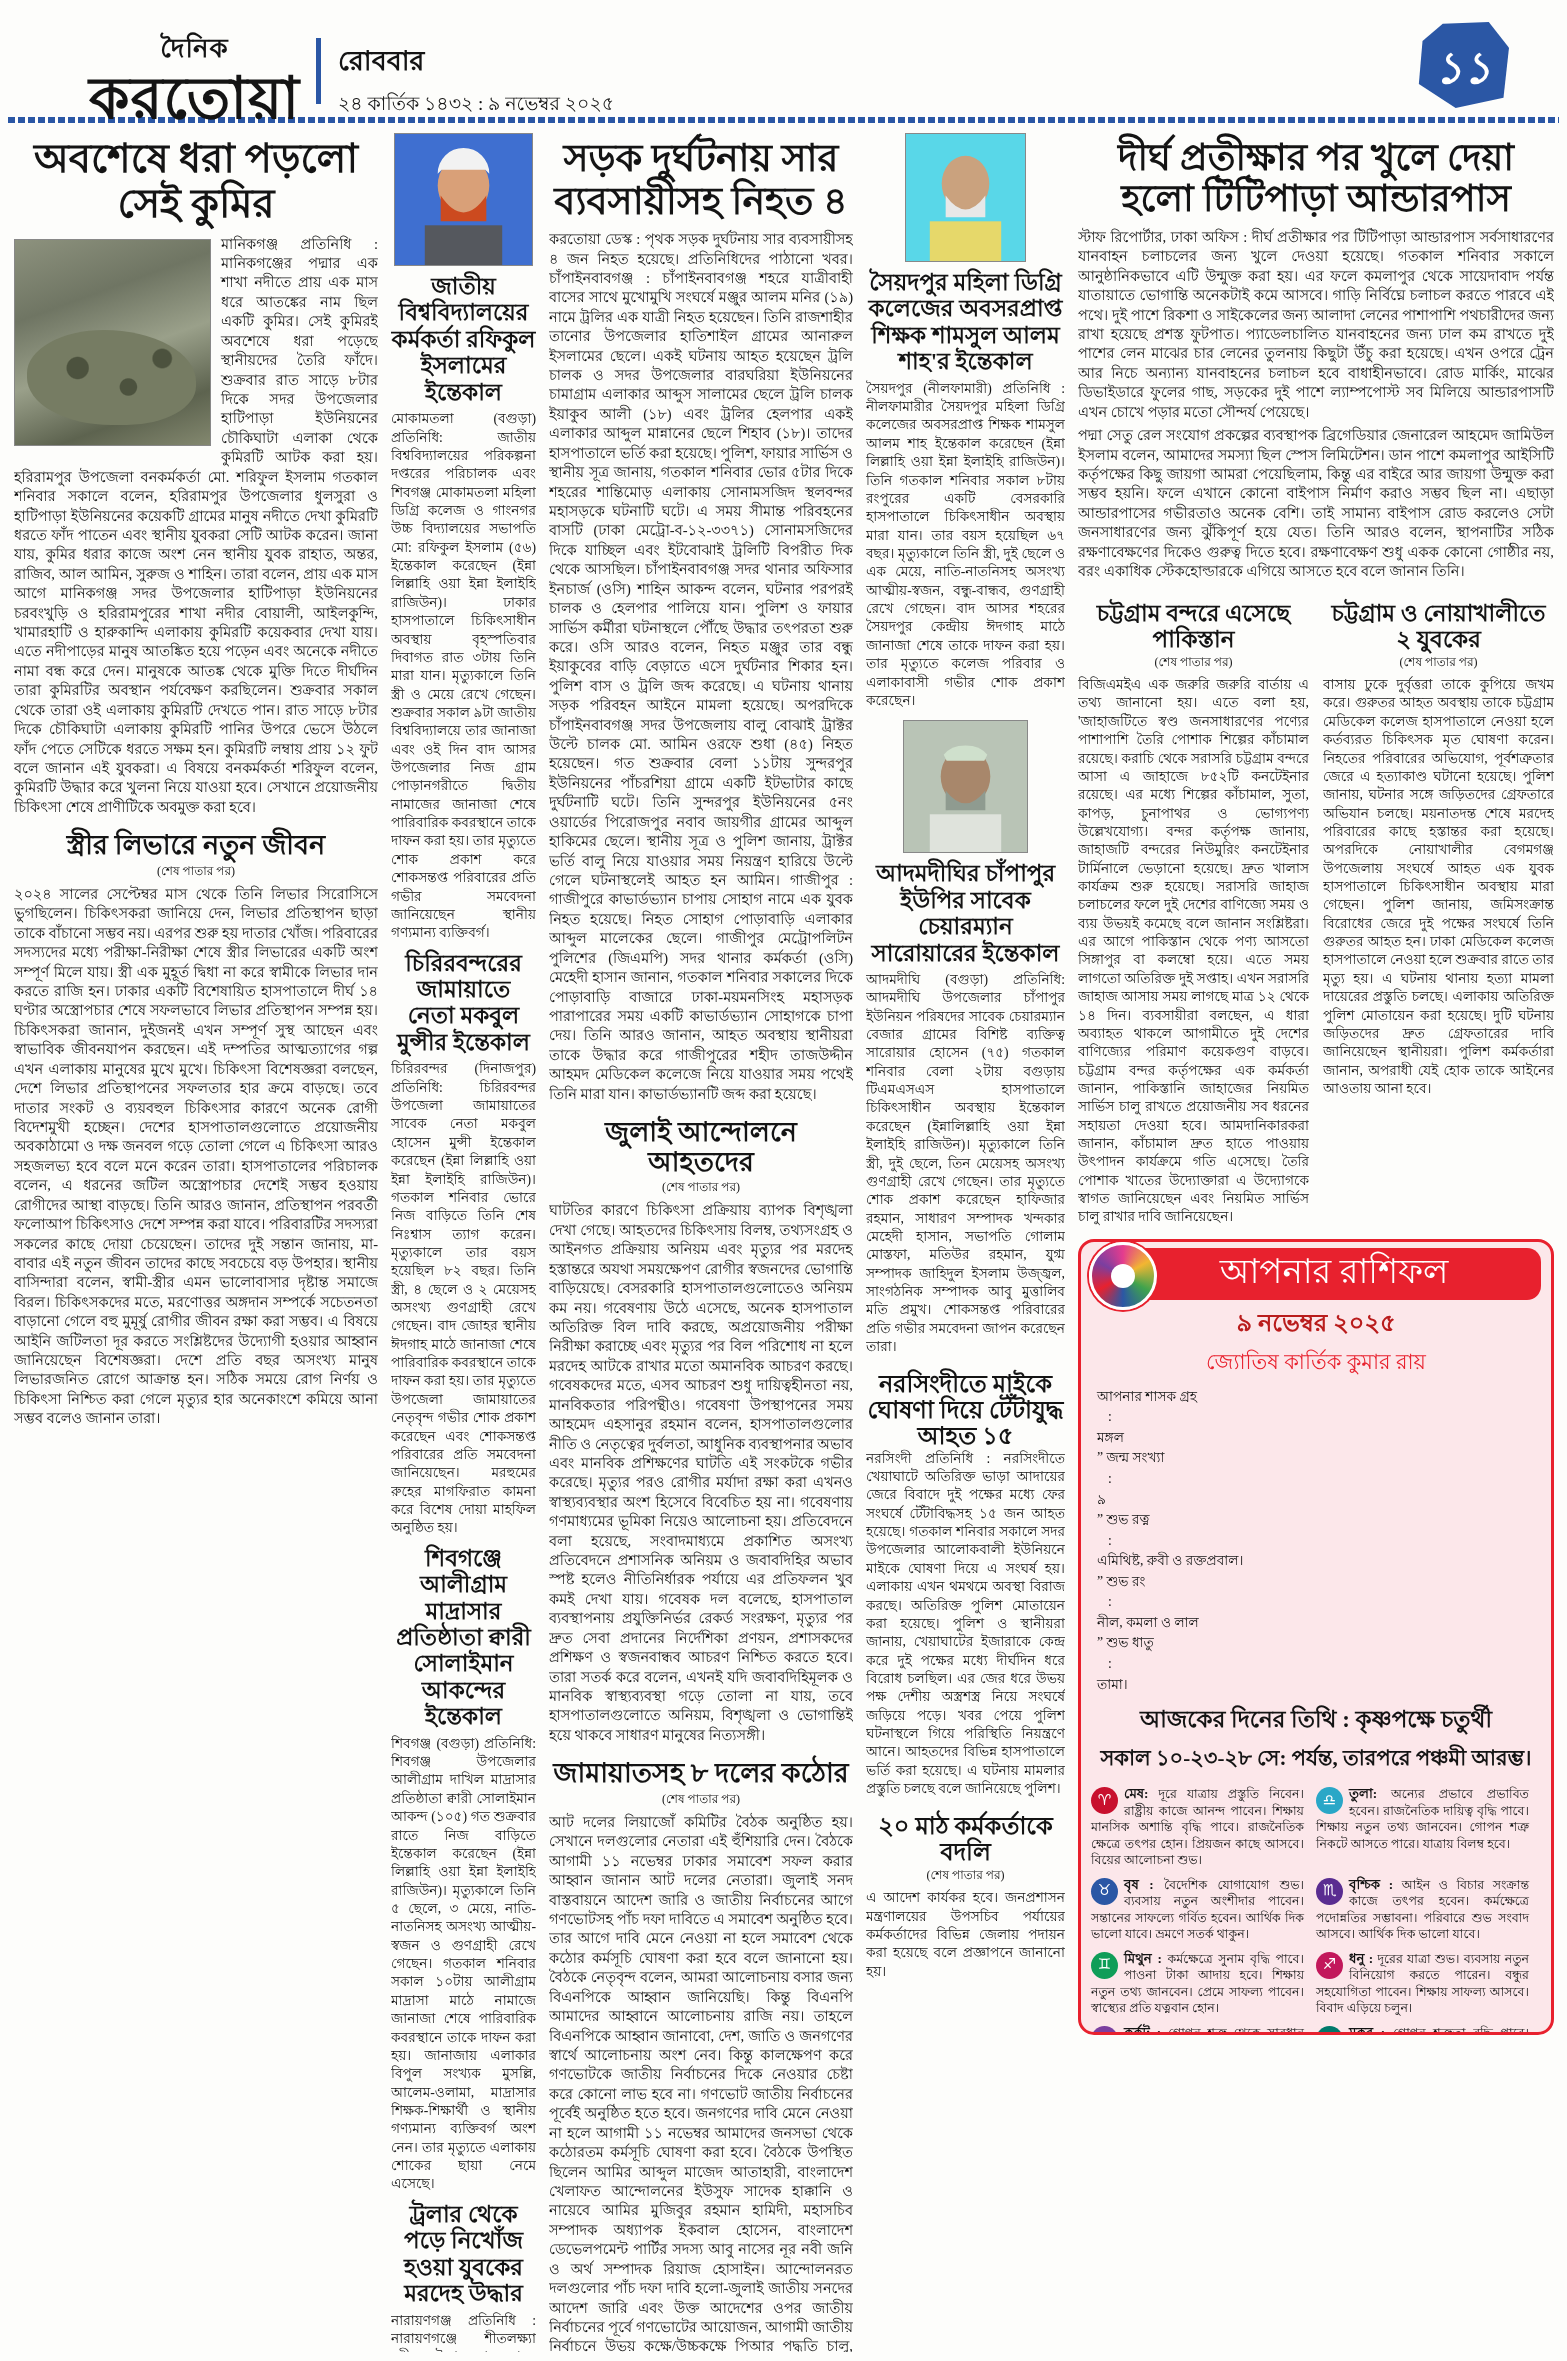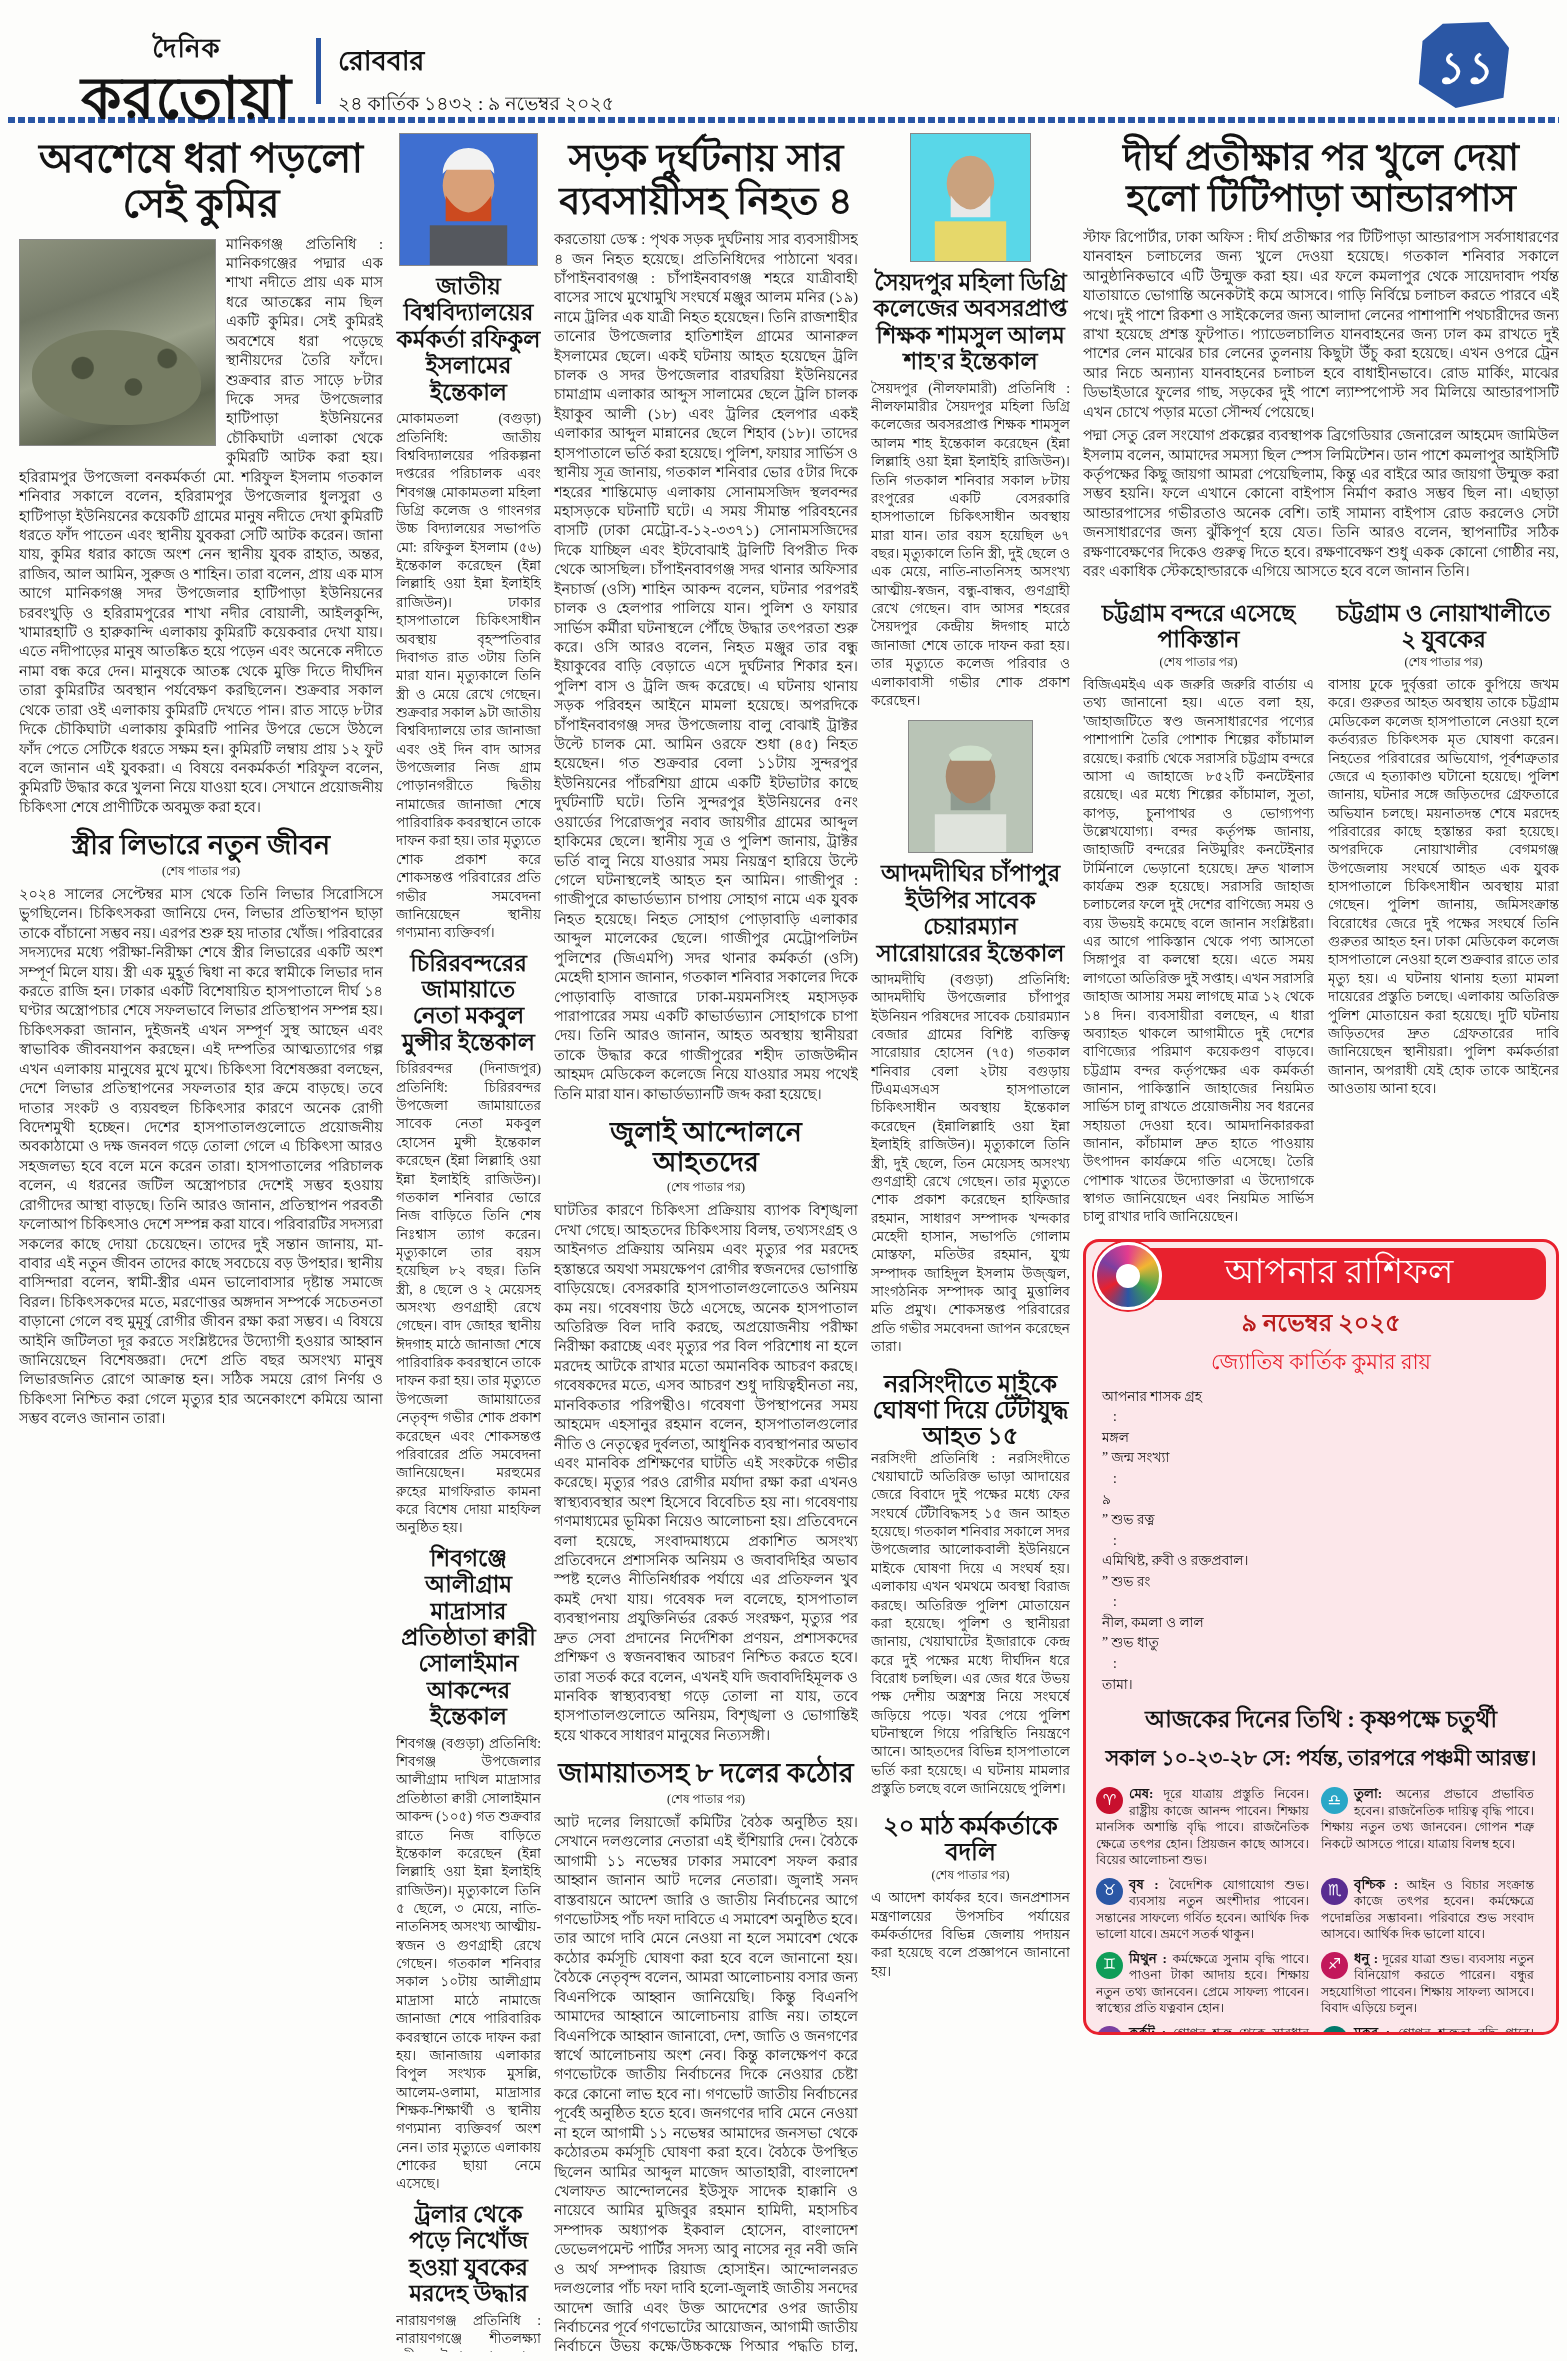--- a/index.html
+++ b/index.html
@@ -1,33 +1,33 @@
 <!DOCTYPE html>
 <html><head>
 <meta charset="utf-8">
 <style>
   html,body{margin:0;padding:0;background:#9a9a9a;}
   .page{position:relative;width:1567px;height:2361px;background:#fdfdfb;margin:0 auto;
         font-family:"Liberation Serif","DejaVu Serif",serif;color:#141414;overflow:hidden;}
   
   .masthead{position:relative;height:117px;}
-  .logo{position:absolute;left:62px;top:28px;width:249px;text-align:center;}
+  .logo{position:absolute;left:70px;top:28px;width:249px;text-align:center;}
   .logo .small{font-size:26px;font-weight:bold;letter-spacing:1px;}
   .logo .big{font-size:58px;font-weight:bold;line-height:.92;letter-spacing:1px;}
   .mast-divider{position:absolute;left:316px;top:38px;width:5px;height:66px;background:#2b57a5;}
   .daydate{position:absolute;left:338px;top:40px;}
   .daydate .day{font-size:27px;font-weight:bold;}
   .daydate .date{font-size:19px;margin-top:4px;}
   .page-badge{position:absolute;right:58px;top:22px;width:92px;height:86px;
       background:#2b57a5;clip-path:polygon(28% 2%,78% 0%,100% 30%,94% 88%,42% 100%,2% 72%,6% 22%);
       display:flex;align-items:flex-end;justify-content:center;}
   .page-badge span{color:#fff;font-size:44px;font-weight:bold;font-style:italic;}
   .top-rule{height:6px;margin:0 8px;background:repeating-linear-gradient(90deg,#2b57a5 0 7px,#ffffff 7px 10px);}
   
-  .sheet{display:flex;gap:13px;padding:10px 8px 0 14px;height:2219px;justify-content:flex-end;}
+  .sheet{display:flex;gap:13px;padding:10px 8px 0 14px;height:2219px;}
   .col{overflow:hidden;}
   .colA{width:364px;}  .colB{width:145px;}  .colC{width:304px;}  .colD{width:199px;}  .colE{width:476px;}
   h1.head{font-weight:bold;text-align:center;margin:4px 0 8px 0;line-height:1.12;}
   .colA h1.head{font-size:40px;}
   .colC h1.head{font-size:38px;}
   .colE h1.head{font-size:37px;}
   h2.head{font-size:23px;font-weight:bold;text-align:center;margin:8px 0 4px 0;line-height:1.15;}
   h3.subhead{font-size:27px;font-weight:bold;text-align:center;margin:14px 0 0 0;line-height:1.1;}
   .colD h3.subhead{font-size:24px;}
   .tag{font-size:12px;text-align:center;margin:1px 0 3px 0;}

